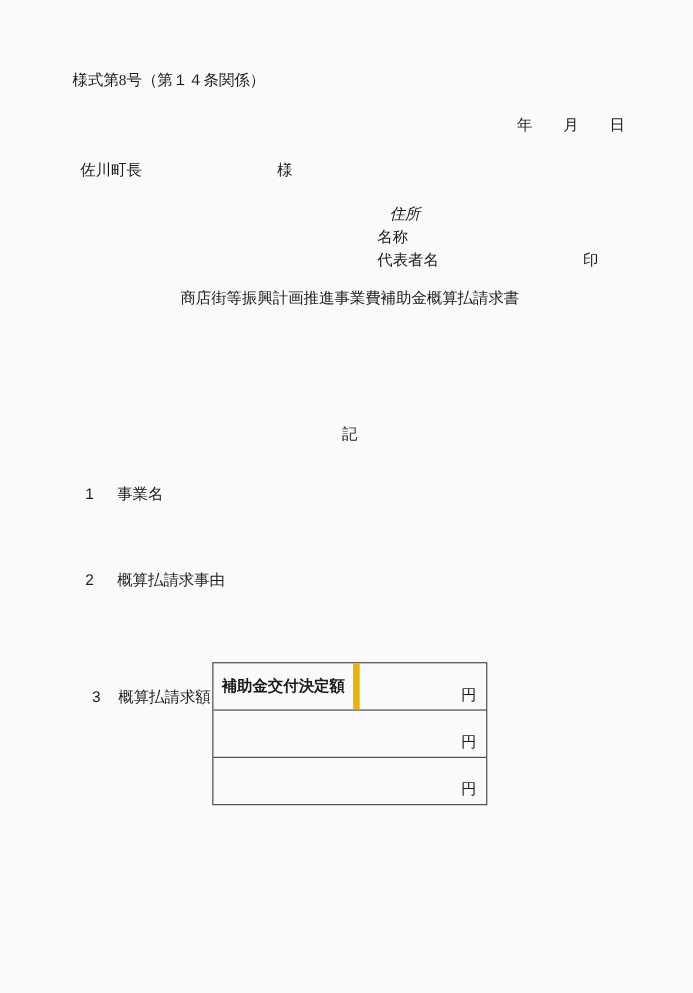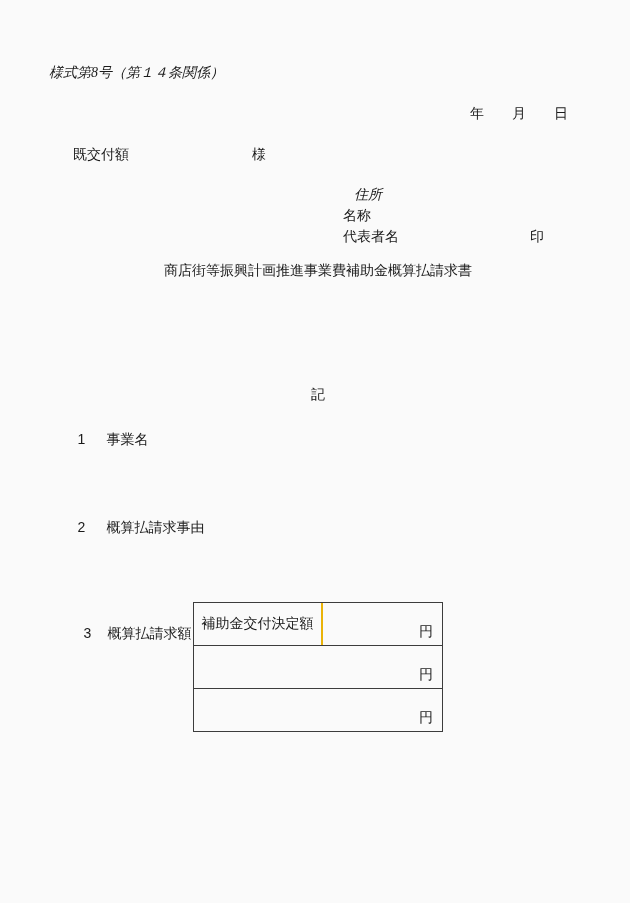--- a/index.html
+++ b/index.html
@@ -15,79 +15,79 @@
     color: #1a1a1a;
     font-family: "Liberation Sans", "DejaVu Sans", sans-serif;
     font-size: 14px;
     overflow: hidden;
   }
   .abs { position: absolute; white-space: pre; }
   .serif { font-family: "Liberation Serif", "DejaVu Serif", serif; }
   .gothic { font-weight: 500; }
   .center { left: 4px; width: 628px; text-align: center; }
 
-  .form-number   { left: 49px;  top: 64px; font-style: italic; }
+  .form-number   { left: 66px;  top: 64px; }
   .date-line     { right: 62px; top: 105px; text-align: left; }
   .addr-name     { left: 73px;  top: 146px; }
   .addr-honor    { left: 252px; top: 146px; }
   .app-address   { left: 354px; top: 186px; font-style: italic; }
   .app-name      { left: 343px; top: 207px; }
   .app-rep       { left: 343px; top: 228px; text-align: center; }
   .app-seal      { left: 530px; top: 228px; }
   .doc-title     { top: 262px; }
   .body-text     { left: 63px; top: 300px; width: 510px; line-height: 22px; }
   .record-marker { top: 386px; }
 
   .item { position: absolute; white-space: pre; }
-  .item-1 { left: 62px; top: 415px; }
+  .item-1 { left: 62px; top: 425px; }
   .item-2 { left: 62px; top: 503px; }
   .item-3 { left: 68px; top: 609px; }
   .item-num   { display: inline-block; min-width: 29px; }
   .item-3 .item-num { min-width: 24px; }
 
   .amount-table {
     position: absolute;
     left: 193px;
     top: 602px;
     width: 248px;
     border: 1px solid #3c3c3c;
   }
   .trow {
     display: flex;
     height: 42px;
     border-top: 1px solid #3c3c3c;
   }
   .trow:first-child { border-top: none; }
   .tlabel {
     width: 127px;
-    border-right: 2px solid #eab308;
+    border-right: 6px solid #eab308;
     display: flex;
     align-items: center;
     justify-content: center;
-    font-weight: 400;
+    font-weight: 700;
   }
   .tvalue {
     flex: 1;
     display: flex;
     align-items: flex-end;
     justify-content: flex-end;
     padding: 0 9px 4px 0;
     font-weight: 500;
   }
 </style>
 </head>
 <body>
 
 <div class="page">
 
   <div class="abs serif form-number">様式第8号（第１４条関係）</div>
 
   <div class="abs gothic date-line">年　　月　　日</div>
 
-  <div class="abs gothic addr-name">既交付額</div>
+  <div class="abs gothic addr-name">佐川町長</div>
 
   <div class="abs gothic addr-honor">様</div>
 
   <div class="abs gothic app-address">住所</div>
 
   <div class="abs gothic app-name">名称</div>
 
   <div class="abs gothic app-rep">代表者名</div>
 
   <div class="abs gothic app-seal">印</div>

